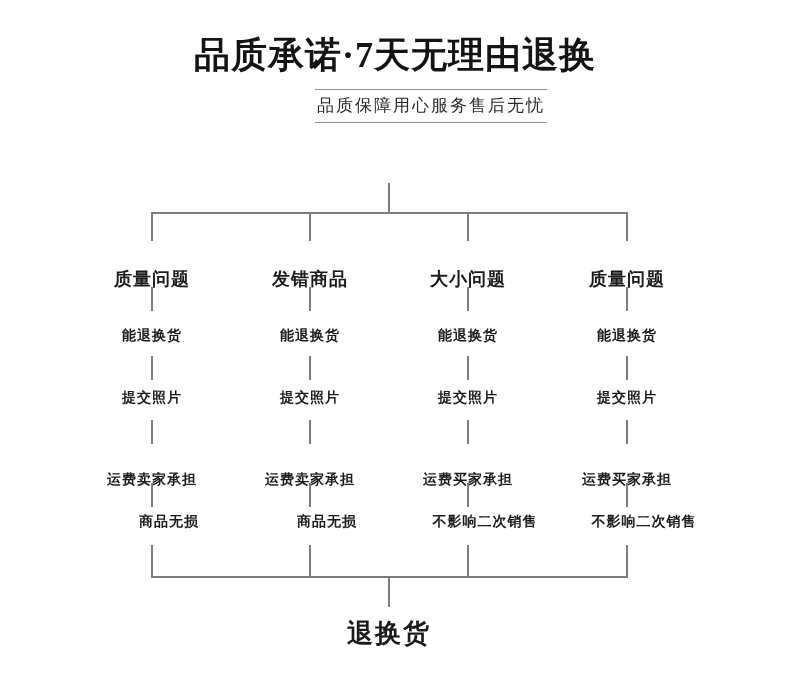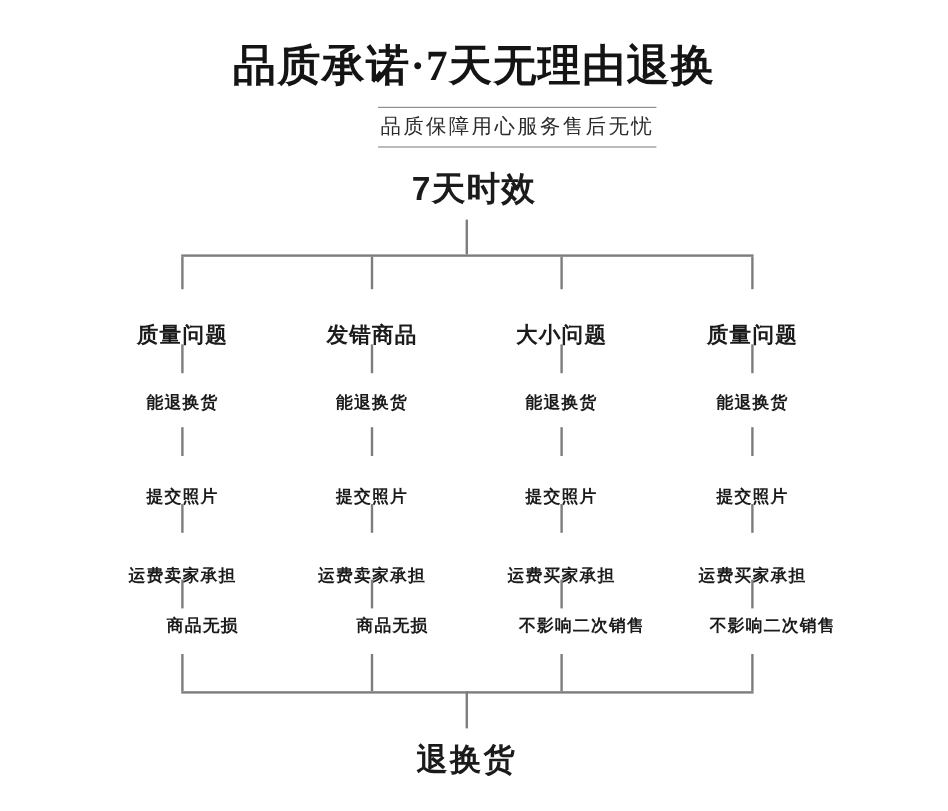--- a/index.html
+++ b/index.html
@@ -114,37 +114,36 @@
     transform: translateX(-50%);
     white-space: nowrap;
     font-weight: 700;
     color: #1b1b1b;
     line-height: 1;
     letter-spacing: 1px;
   }
   .hdr  { font-size: 18px; top: 270px; }
   .step { font-size: 14px; }
   .s1 { top: 328px; }
-  .s2 { top: 406px; }
+  .s2 { top: 390px; }
   .s3 { top: 472px; }
   .s4 { top: 514px; margin-left: 17px; }
   .l-c1 { left: 152px; }
   .l-c2 { left: 310px; }
   .l-c3 { left: 468px; text-align: center; }
   .l-c4 { left: 627px; }
 </style>
 </head>
 <body>
 
 <div class="page">
 
   <h1 class="title">品质承诺·7天无理由退换</h1>
   <div class="subtitle">品质保障用心服务售后无忧</div>
 
-  <div class="root-label">7天时效</div>
 
   <div class="vline v-mid r-root"></div>
   <div class="hline h-top"></div>
   <div class="vline v-c1 r-tick"></div>
   <div class="vline v-c2 r-tick"></div>
   <div class="vline v-c3 r-tick"></div>
   <div class="vline v-c4 r-tick"></div>
 
   <div class="lbl hdr l-c1">质量问题</div>
   <div class="vline v-c1 r-a"></div>

